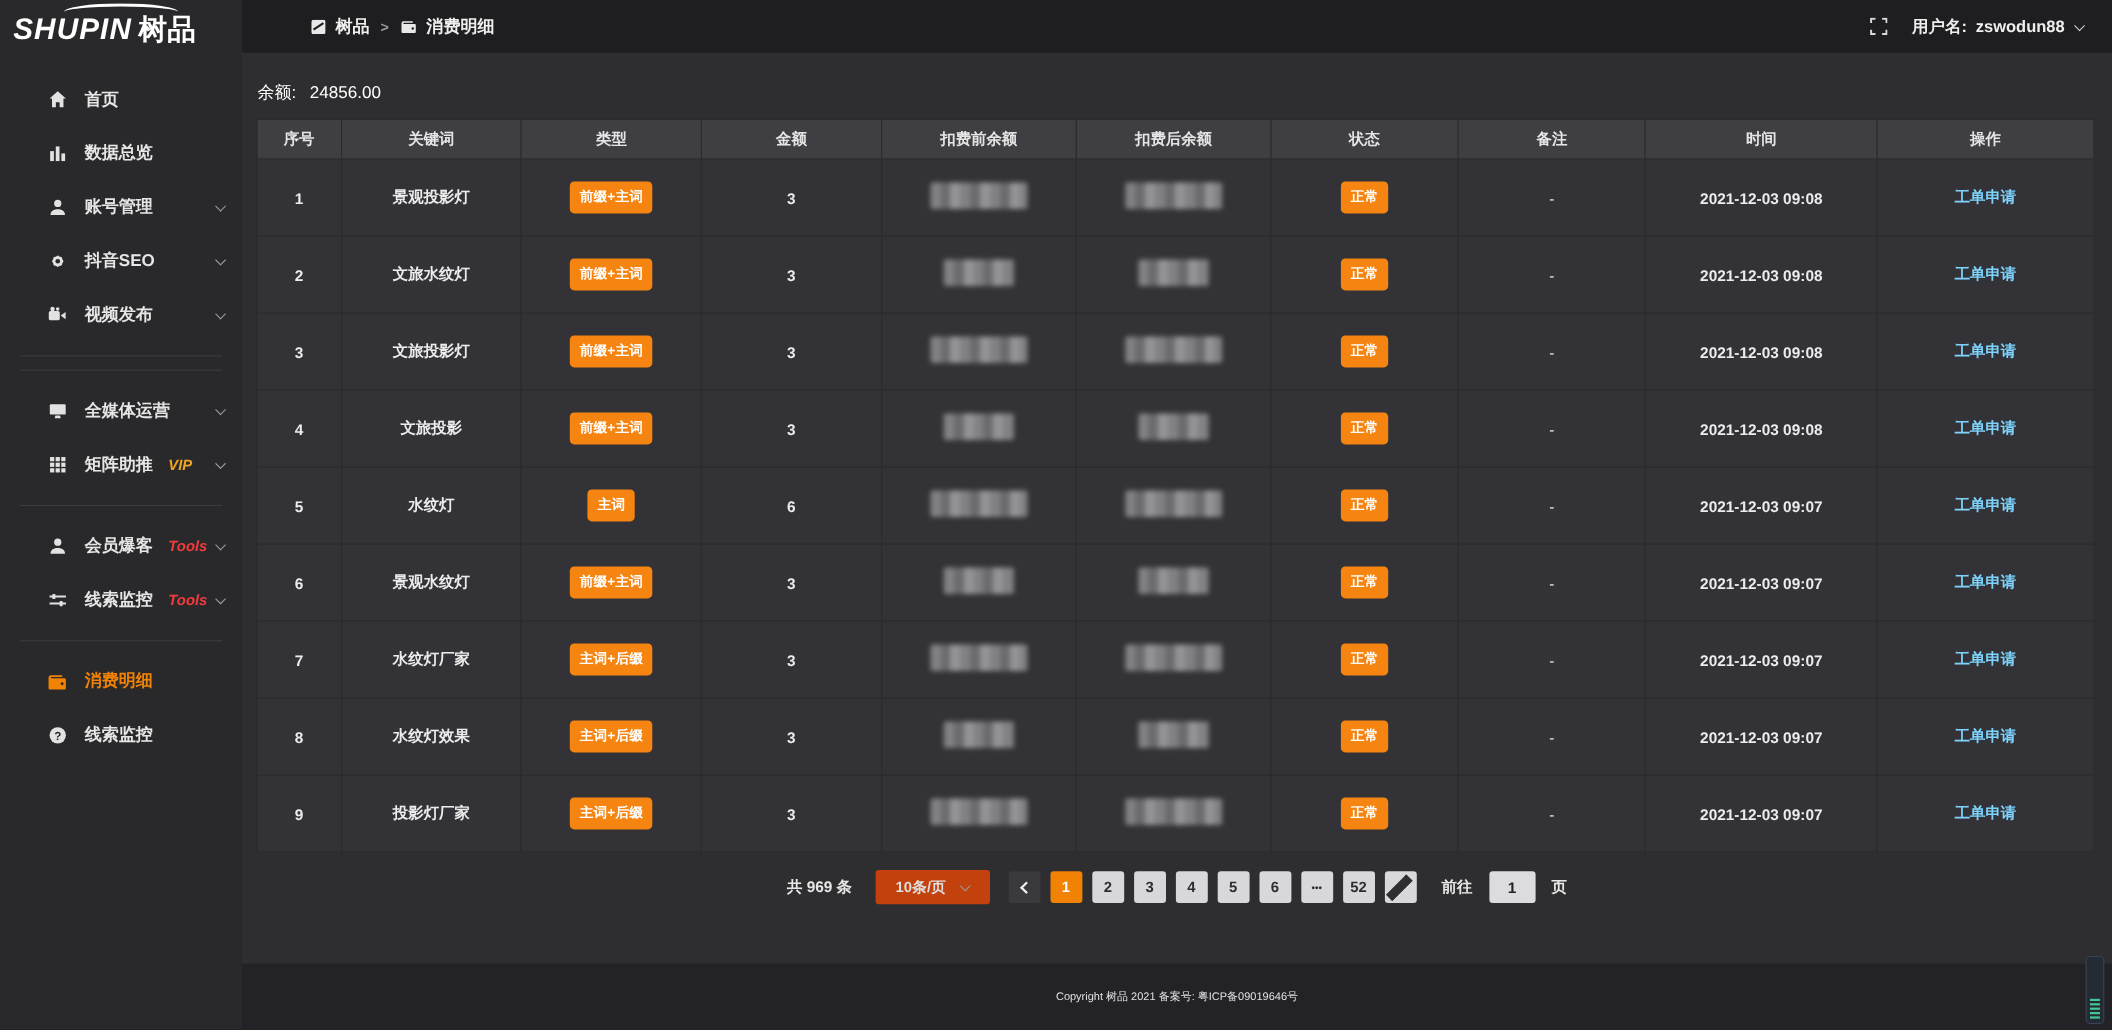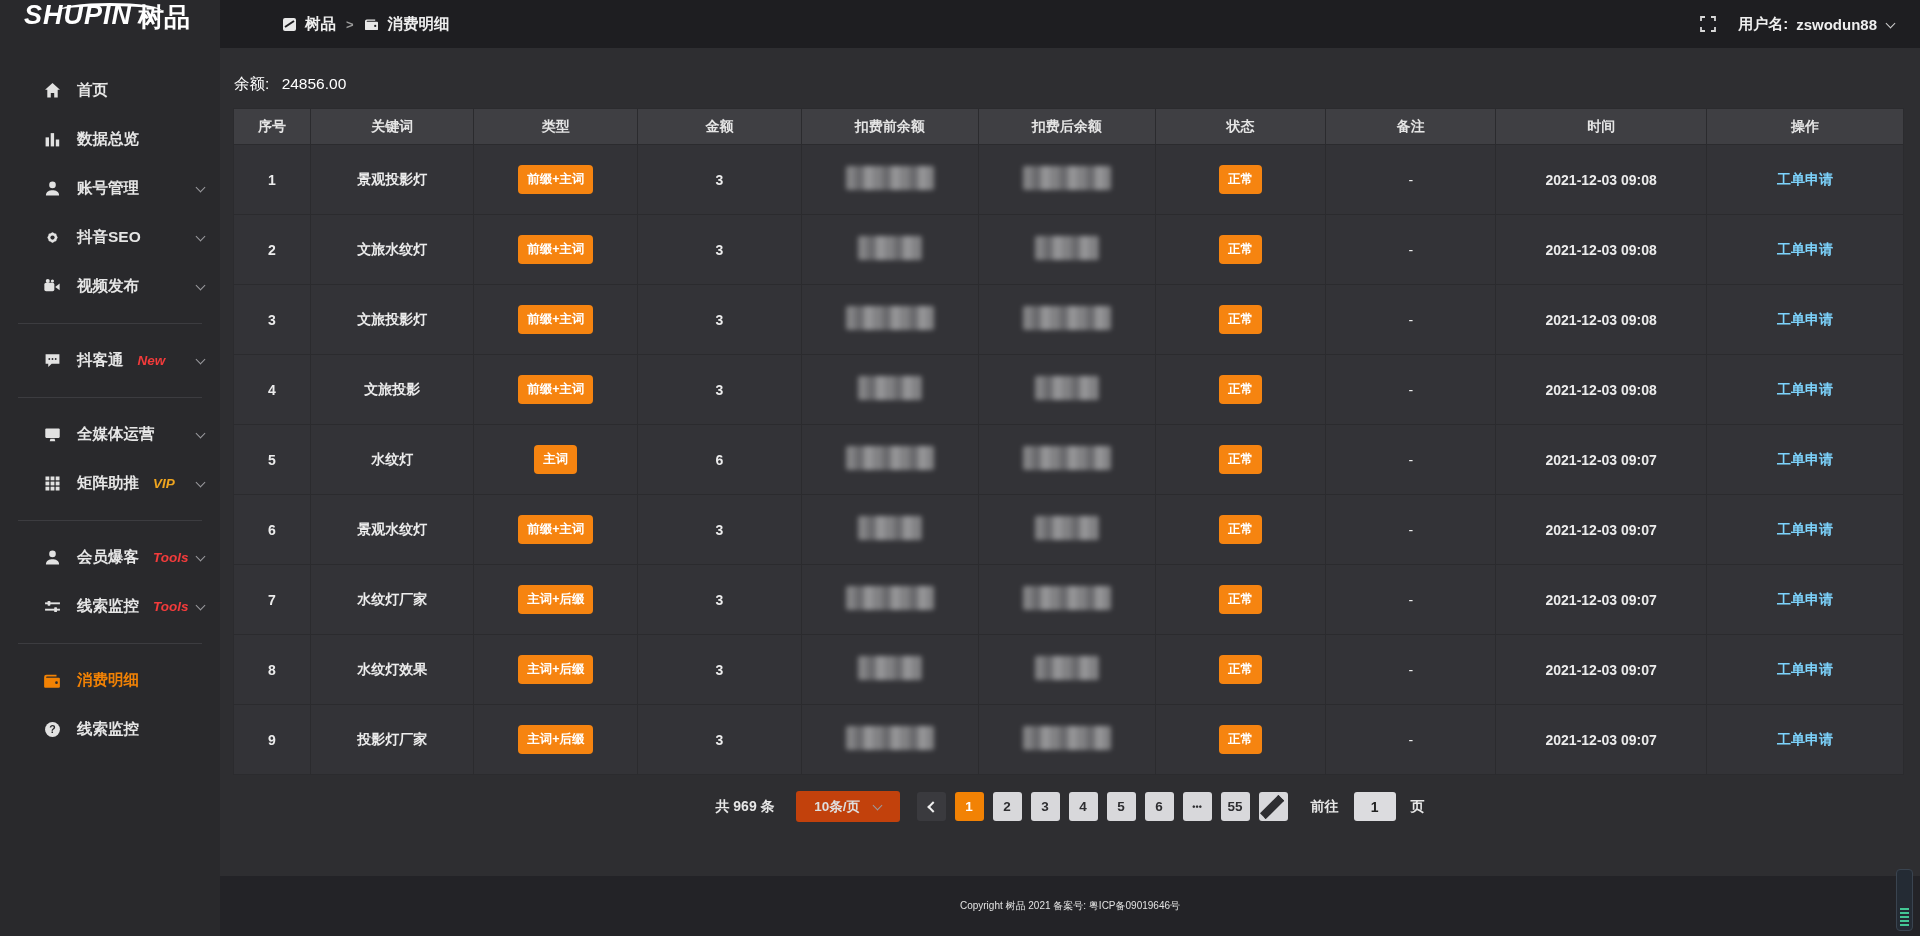--- a/index.html
+++ b/index.html
@@ -2,21 +2,21 @@
 <html><head>
 <meta charset="utf-8">
 <style>
   * { margin:0; padding:0; box-sizing:border-box; }
   html,body { width:1920px; height:936px; overflow:hidden; background:#1e1e21;
     font-family:"Liberation Sans","DejaVu Sans",sans-serif; }
   .page { width:1920px; height:936px; display:flex; }
 
   
   .sidebar { width:220px; flex-shrink:0; background:#29292c; height:100%; }
-  .logo { height:52px; display:flex; padding-left:24px; position:relative; }
+  .logo { height:52px; display:flex; align-items:center; padding-left:12px; position:relative; }
   .logo-text { color:#fff; font-weight:bold; font-size:27px; letter-spacing:1px; font-style:italic; }
   .logo-cn { color:#fff; font-weight:bold; font-size:26px; margin-left:6px; }
   .logo-arc { position:absolute; top:3px; left:58px; width:104px; height:16px;
     border-top:3px solid #fff; border-radius:50%; }
   .menu { padding-top:14px; }
   .sb-item { display:flex; align-items:center; height:49px; padding:0 16px 0 42px; cursor:pointer; }
   .sb-icon { width:20px; display:flex; align-items:center; justify-content:center; color:#e2e2e2; margin-right:15px; }
   .sb-icon svg { display:block; }
   .sb-label { font-size:15.5px; color:#e6e6e6; font-weight:600; }
   .sb-item.active .sb-label { color:#f28204; }
@@ -141,33 +141,20 @@
               <rect x="0.8" y="4.4" width="9.4" height="8" rx="1.6"></rect>
               <path d="M11 8.4 L15.2 5.2 V11.6 Z"></path>
               <circle cx="4" cy="2.8" r="1.9"></circle>
               <circle cx="8.4" cy="2.8" r="1.5"></circle>
             </svg>
           </span>
           <span class="sb-label">视频发布</span>
           <i class="chev"></i>
         </div>
         <div class="sb-divider"></div>
-        <div class="sb-item">
-          <span class="sb-icon">
-            <svg width="17" height="17" viewBox="0 0 16 16" fill="currentColor">
-              <path d="M1.5 2.2 H14.5 V11 H7.2 L4 14.2 V11 H1.5 Z"></path>
-              <circle cx="5" cy="6.6" r="0.9" fill="#29292c"></circle>
-              <circle cx="8" cy="6.6" r="0.9" fill="#29292c"></circle>
-              <circle cx="11" cy="6.6" r="0.9" fill="#29292c"></circle>
-            </svg>
-          </span>
-          <span class="sb-label">抖客通</span>
-          <span class="sb-tag" style="color:#f23b3b">New</span>
-          <i class="chev"></i>
-        </div>
         <div class="sb-divider"></div>
         <div class="sb-item">
           <span class="sb-icon">
             <svg width="17" height="17" viewBox="0 0 16 16" fill="currentColor">
               <rect x="1.2" y="2.4" width="13.6" height="8.8" rx="1"></rect>
               <path d="M5.4 14.4 L6 12 H10 L10.6 14.4 Z"></path>
             </svg>
           </span>
           <span class="sb-label">全媒体运营</span>
           <i class="chev"></i>
@@ -433,21 +420,21 @@
             <i class="arr left"></i>
           </span>
         <span style="display:flex;gap:9px;" id="page-buttons">
             <span class="pbtn active">1</span>
             <span class="pbtn">2</span>
             <span class="pbtn">3</span>
             <span class="pbtn">4</span>
             <span class="pbtn">5</span>
             <span class="pbtn">6</span>
             <span class="pbtn" style="font-size: 9px;">•••</span>
-            <span class="pbtn">55</span>
+            <span class="pbtn">52</span>
           </span>
         <span class="pbtn">
             <i class="arr right"></i>
           </span>
         <span class="goto-label">前往</span>
         <input class="goto-input" value="1" style="">
         <span>页</span>
       </div>
     </main>
 

